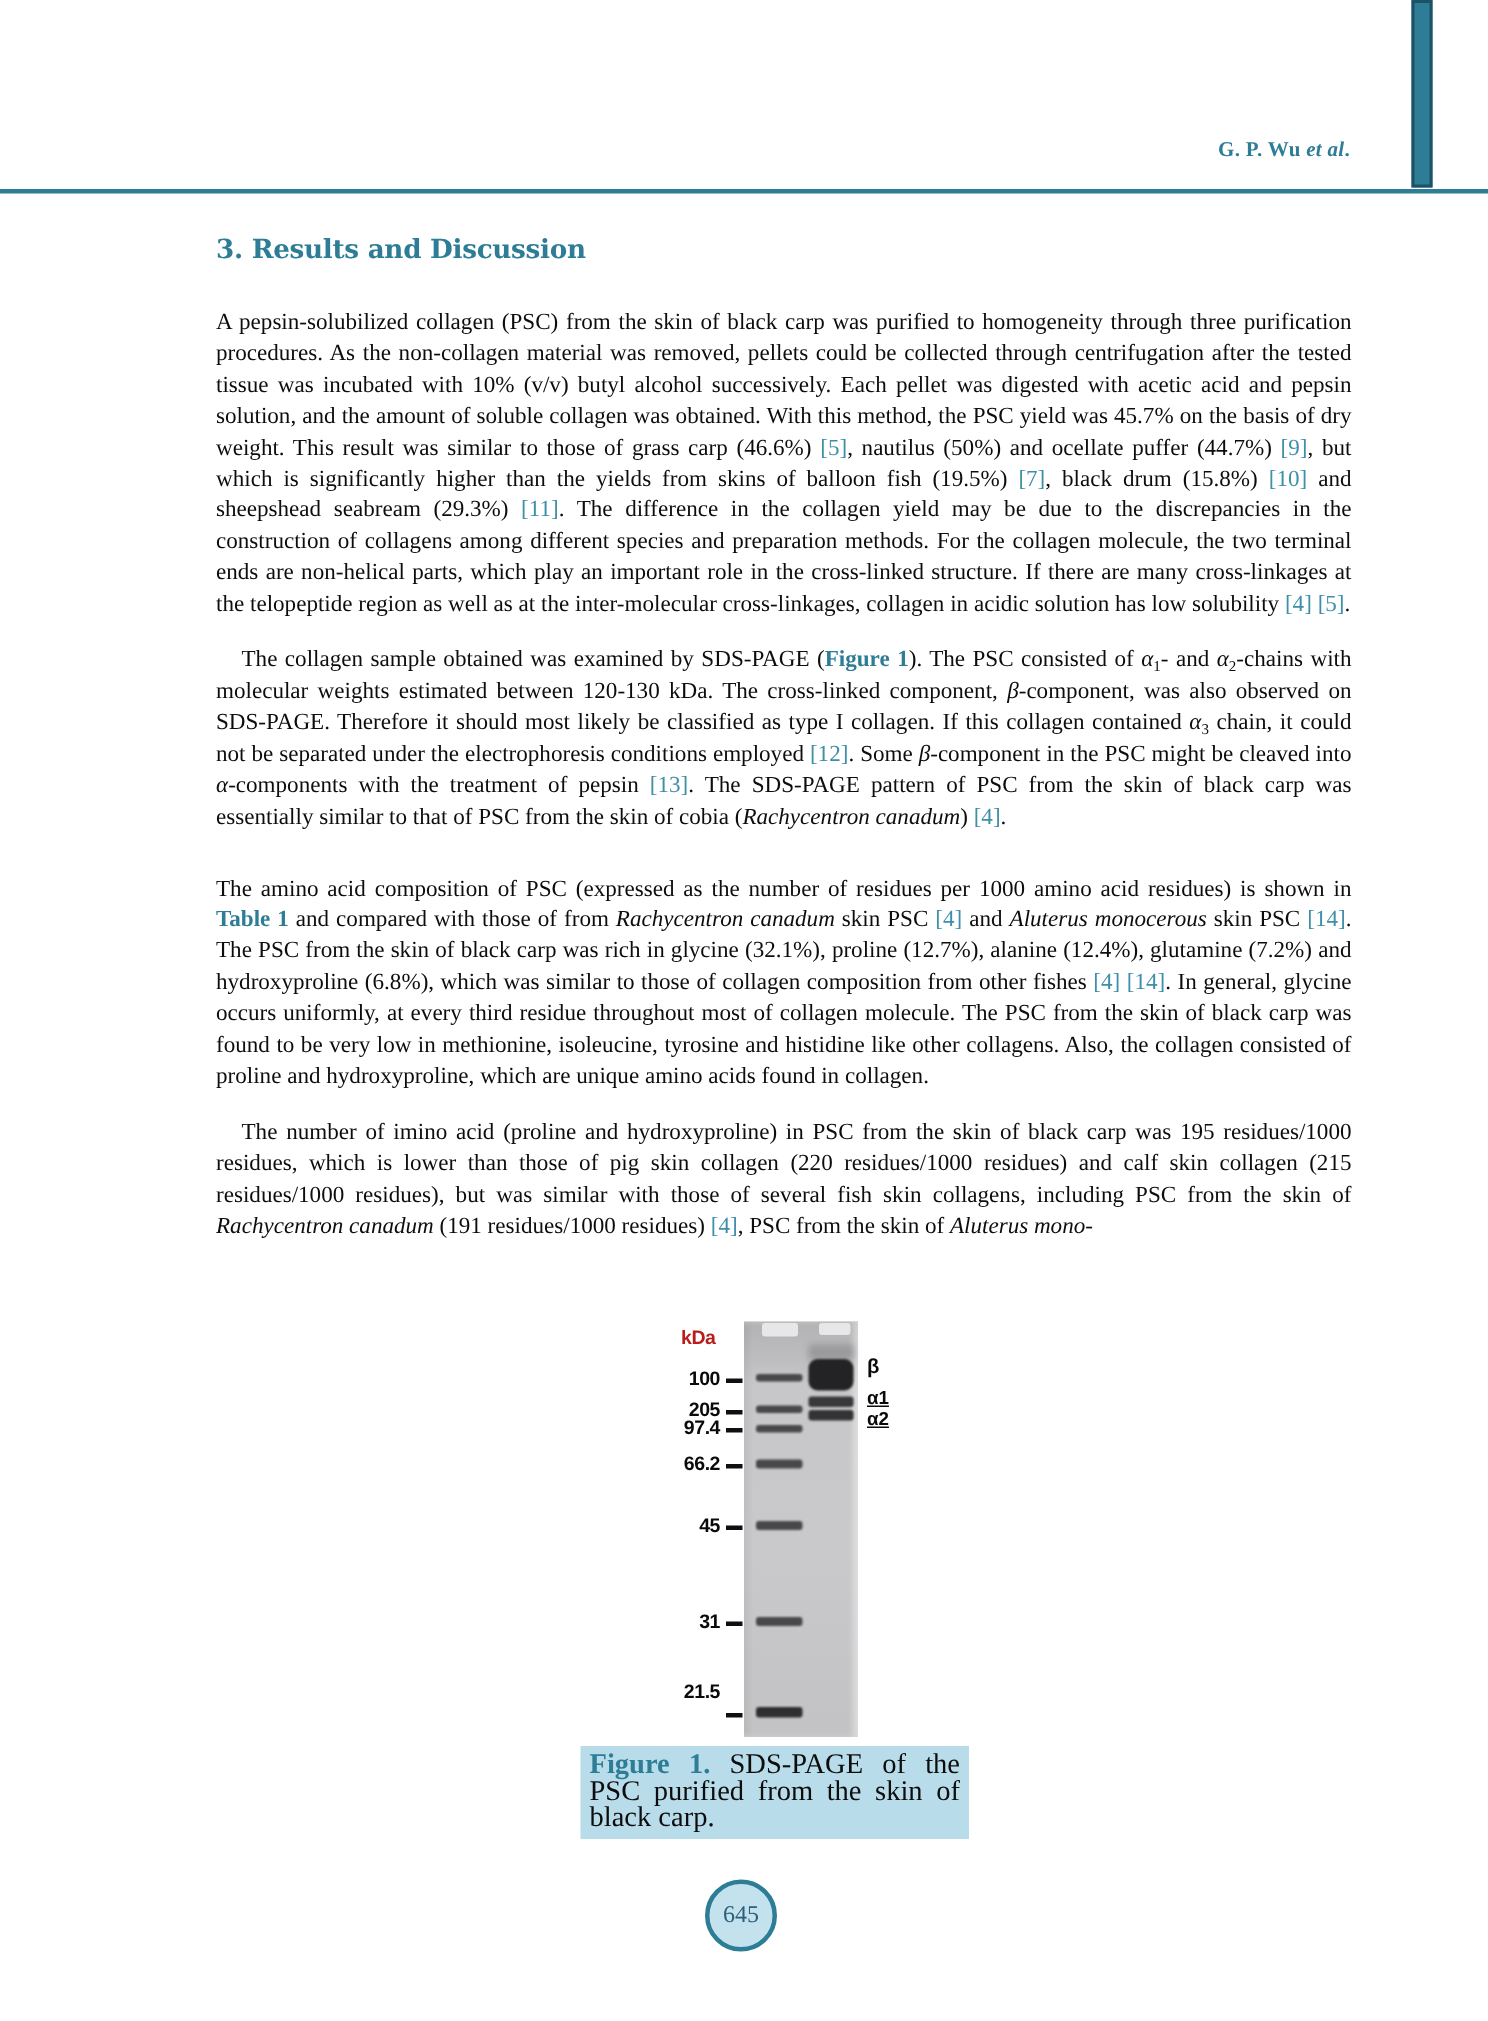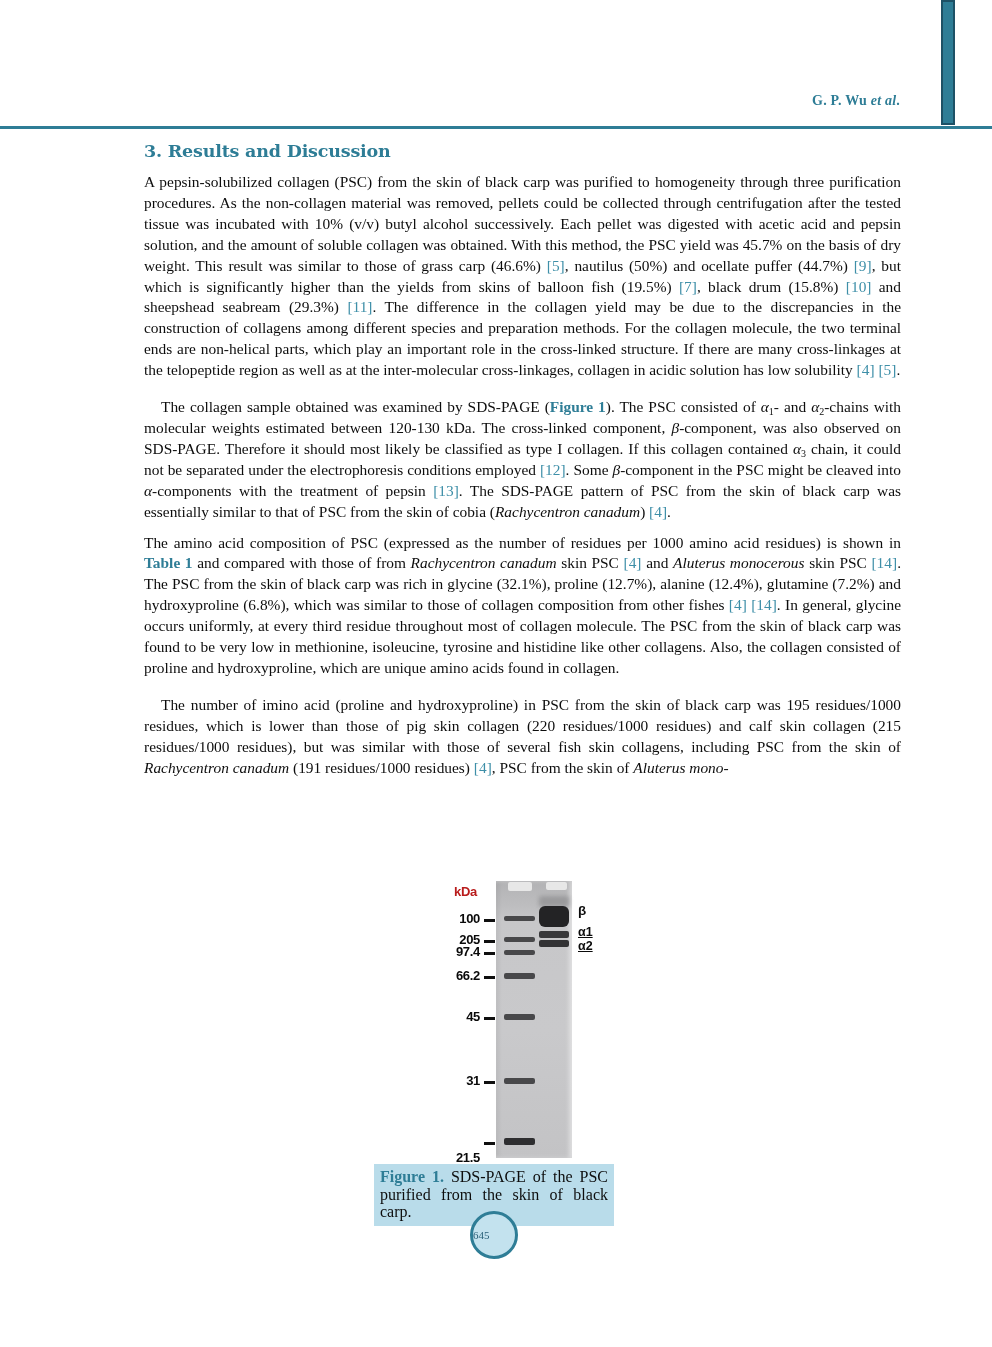--- a/index.html
+++ b/index.html
@@ -16,27 +16,27 @@
 
   
   .corner-bar{position:absolute;left:941px;top:0;width:14px;height:125px;
               background:var(--accent);border:2px solid #1d5166;}
   .running-head{position:absolute;top:93px;right:92px;font-size:14px;font-weight:bold;
                 color:var(--accent);letter-spacing:.2px;}
   .running-head .it{font-style:italic;}
   .header-rule{position:absolute;left:0;top:126px;width:992px;height:3px;background:var(--accent);}
 
   
-  .content{position:absolute;left:144px;top:138px;width:757px;}
+  .content{position:absolute;left:144px;top:154px;width:757px;}
   h1.sec{font-family:"DejaVu Serif",serif;color:var(--accent);font-size:17.5px;
          font-weight:bold;margin:2px 0 0 0;line-height:22px;letter-spacing:-.2px;}
   h2.subsec{font-family:"DejaVu Serif",serif;color:var(--accent);font-size:15.5px;
             font-weight:bold;margin:12px 0 0 0;line-height:19px;letter-spacing:-.2px;}
   p.body{font-size:15.4px;line-height:20.9px;text-align:justify;margin:9px 0 0 0;}
-  p.body.flush{margin-top:10px;}
+  p.body.flush{margin-top:27px;}
   p.body.cont{margin-top:16px;}
   p.indent{text-indent:17px;}
   .cite{color:var(--cite);}
   .ref{color:var(--accent);font-weight:bold;}
   .it{font-style:italic;}
   .sub{font-size:10px;vertical-align:-3px;line-height:0;}
 
   
   .figure-area{position:absolute;left:0;top:878px;width:992px;height:340px;}
   .units-label{position:absolute;left:454px;top:6px;font-family:"Liberation Sans",sans-serif;
@@ -51,29 +51,29 @@
   .ladder .band{left:8px;width:31px;background:#48484a;filter:blur(.7px);}
   .sample .band{left:43px;width:30px;filter:blur(.6px);}
   .tick{position:absolute;left:484px;width:11px;height:3px;background:#0f0f0f;}
   .mlabel{position:absolute;width:60px;text-align:right;left:420px;
           font-family:"Liberation Sans",sans-serif;font-weight:bold;font-size:13px;
           letter-spacing:-.3px;color:#0a0a0a;}
   .blabel{position:absolute;left:578px;font-family:"Liberation Sans",sans-serif;
           font-weight:bold;font-size:13.5px;color:#0a0a0a;}
   .blabel.u{text-decoration:underline;font-size:12.5px;}
 
-  .caption{position:absolute;left:374px;top:286px;width:240px;background:var(--caption-bg);
-           font-size:16px;line-height:17.5px;padding:4px 6px 5px 6px;text-align:justify;}
+  .caption{position:absolute;left:387px;top:286px;width:259px;background:var(--caption-bg);
+           font-size:19px;line-height:17.5px;padding:4px 6px 5px 6px;text-align:justify;}
   .caption .cap-label{color:var(--accent);font-weight:bold;}
 
   
-  .page-circle{position:absolute;left:470px;top:1211px;width:48px;height:48px;border-radius:50%;
+  .page-circle{position:absolute;left:470px;top:1253px;width:48px;height:48px;border-radius:50%;
                background:var(--circle-fill);border:3px solid var(--accent);
-               display:flex;align-items:center;
-               font-size:11px;color:#2a6078;}
+               display:flex;align-items:center;justify-content:center;
+               font-size:16px;color:#2a6078;}
 </style>
 </head>
 <body>
 
 <div class="page">
 
   <div class="corner-bar"></div>
   <div class="running-head"><span>G. P. Wu </span><span class="it">et al</span><span>.</span></div>
   <div class="header-rule"></div>
 
@@ -115,21 +115,21 @@
     <div class="tick" style="top:139px;"></div>
     <div class="tick" style="top:203px;"></div>
     <div class="tick" style="top:264px;"></div>
 
     <span class="mlabel" style="top:33px;">100</span>
     <span class="mlabel" style="top:54px;">205</span>
     <span class="mlabel" style="top:66px;">97.4</span>
     <span class="mlabel" style="top:90px;">66.2</span>
     <span class="mlabel" style="top:131px;">45</span>
     <span class="mlabel" style="top:195px;">31</span>
-    <span class="mlabel" style="top:272px;">21.5</span>
+    <span class="mlabel" style="top:242px;">21.5</span>
 
     <span class="blabel" style="top:25px;">β</span>
     <span class="blabel u" style="top:47px;text-decoration:underline;">α1</span>
     <span class="blabel u" style="top:61px;">α2</span>
 
     <div class="caption"><span class="cap-label">Figure 1.</span><span> SDS-PAGE of the PSC purified from the skin of black carp.</span></div>
   </div>
 
   <div class="page-circle">
     <span>645</span>

